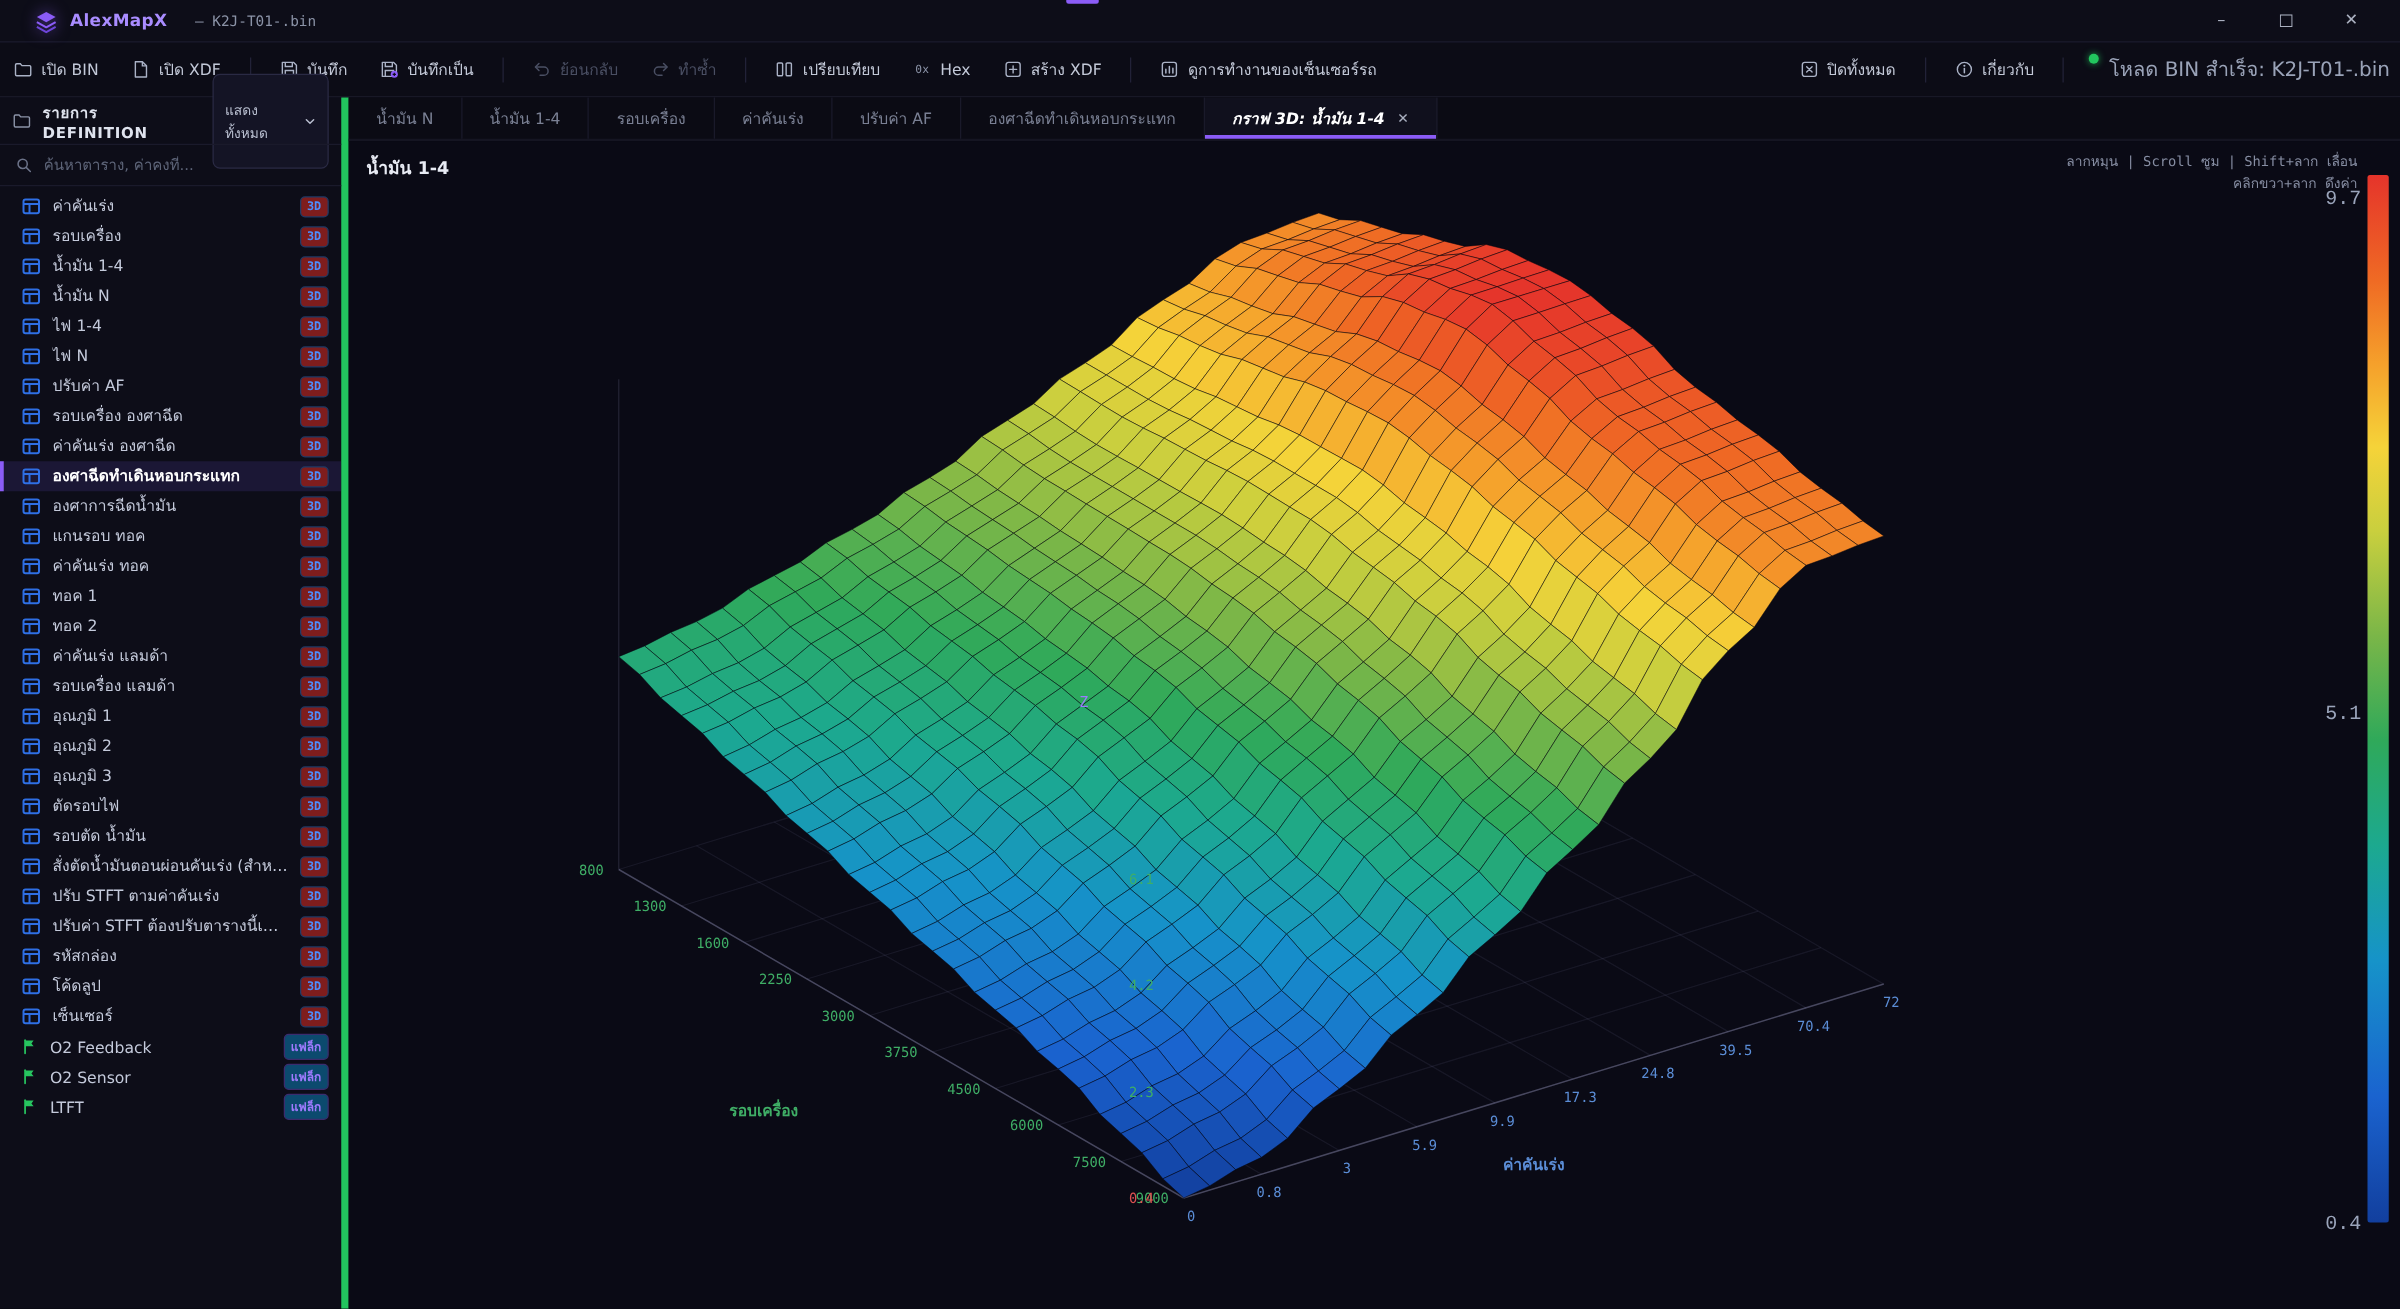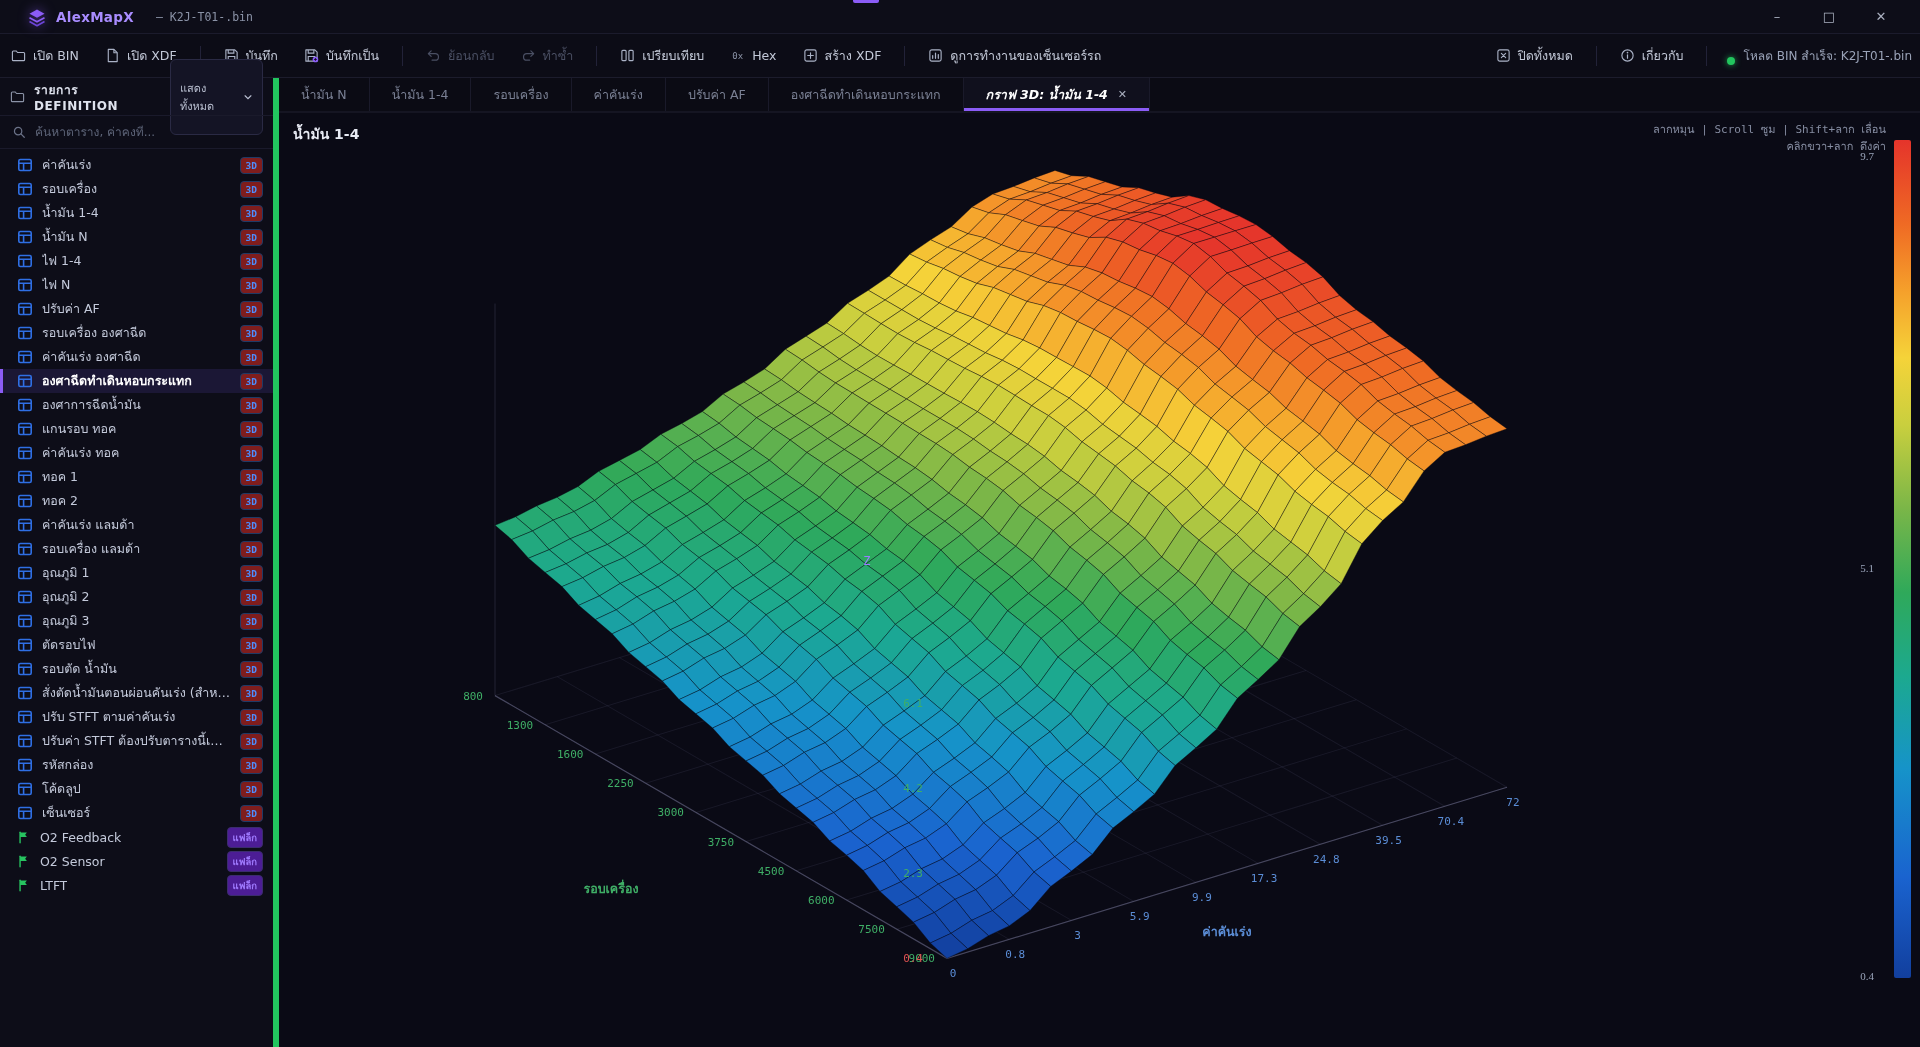--- a/index.html
+++ b/index.html
@@ -17,21 +17,21 @@
   .win-controls span { cursor:default; font-size:13px; width:18px; text-align:center; }
 
   
   .toolbar { height:44px; background:#0c0c16; border-bottom:1px solid #1c1c2c; display:flex; align-items:center; padding:0 0; gap:4px; flex:0 0 auto; }
   .tb-btn { display:inline-flex; align-items:center; gap:7px; padding:6px 11px; border-radius:6px; color:#c3c9d8; cursor:default; white-space:nowrap; }
   .tb-btn .ic { display:inline-flex; width:15px; height:15px; align-items:center; justify-content:center; color:#aab2c6; }
   .tb-btn.disabled { color:#4a4f63; }
   .tb-btn.disabled .ic { color:#4a4f63; }
   .tb-sep { width:1px; height:20px; background:#222238; margin:0 8px; flex:0 0 auto; }
   .tb-right { margin-left:auto; display:flex; align-items:center; gap:4px; }
-  .tb-status { display:inline-flex; align-items:flex-end; gap:8px; color:#9aa3b8; font-size:12px; padding:0 8px; }
+  .tb-status { display:inline-flex; align-items:flex-start; gap:8px; color:#9aa3b8; font-size:16px; padding:0 8px; }
   .tb-status .dot { width:8px; height:8px; border-radius:50%; box-shadow:0 0 6px rgba(34,197,94,.8); }
   .hexmark { font-family:"DejaVu Sans Mono","Liberation Mono",monospace; font-size:9px; color:#8b93a7; }
 
   
   .content { flex:1 1 auto; display:flex; min-height:0; }
   .sidebar { width:279px; flex:0 0 auto; background:#0d0d18; border-right:6px solid #22c55e; display:flex; flex-direction:column; }
   .sb-header { height:37px; display:flex; align-items:center; padding:0 10px; gap:9px; flex:0 0 auto; }
   .sb-header .ic { color:#8b93a7; display:inline-flex; }
   .sb-title { font-weight:bold; font-size:12px; letter-spacing:.6px; color:#dfe3ee; }
   .sb-filter { margin-left:auto; display:inline-flex; align-items:center; gap:6px; border:1px solid #2a2a44; background:#141425; color:#b9bfd0; border-radius:6px; padding:19px 9px; font-size:11px; cursor:default; }
@@ -40,36 +40,36 @@
   .sb-search input { background:transparent; border:none; outline:none; color:#c8cede; font-size:12px; width:180px; font-family:inherit; }
   .sb-search input::placeholder { color:#5d6478; }
   .sb-list { flex:1 1 auto; overflow:hidden; padding-top:4px; }
   .sb-row { height:24px; display:flex; align-items:center; gap:9px; padding:0 10px 0 14px; cursor:default; border-left:3px solid transparent; }
   .sb-row .ic { display:inline-flex; flex:0 0 auto; }
   .sb-row .lbl { white-space:nowrap; overflow:hidden; text-overflow:ellipsis; font-size:12.5px; color:#c4cadb; }
   .sb-row.selected { background:rgba(124,92,255,.13); border-left-color:#8b5cf6; }
   .sb-row.selected .lbl { color:#ffffff; font-weight:bold; }
   .badge { margin-left:auto; flex:0 0 auto; font-size:9.5px; font-weight:bold; border-radius:4px; padding:2px 5px; font-family:"DejaVu Sans Mono","Liberation Mono",monospace; }
   .badge-3d { color:#4d8dff; background:#7f1d1d; border:1px solid #1f3a66; }
-  .badge-flag { color:#a07bff; background:#4c1d95; border:1px solid #3b2c6e; font-family:inherit; }
+  .badge-flag { color:#a07bff; background:#0c4a6e; border:1px solid #3b2c6e; font-family:inherit; }
 
   
   .main { flex:1 1 auto; display:flex; flex-direction:column; min-width:0; background:#0a0a15; }
   .tabbar { height:35px; flex:0 0 auto; display:flex; background:#0b0b14; border-bottom:2px solid #151522; }
   .tab { display:inline-flex; align-items:center; gap:10px; padding:0 22px; color:#7a8094; font-size:12.5px; border-right:1px solid #1a1a2a; cursor:default; white-space:nowrap; }
   .tab.active { background:#10101d; color:#ffffff; font-weight:bold; box-shadow:inset 0 -3px 0 #8b5cf6;font-style:italic; }
   .tab .close { color:#aab0c0; font-size:11px; font-weight:normal; }
 
   
   .plot-area { position:relative; flex:1 1 auto; background:#0a0a15; overflow:hidden; }
   .plot-title { position:absolute; top:10px; left:14px; font-size:14px; font-weight:bold; color:#e8ebf4; z-index:3; }
   .plot-hints { position:absolute; top:8px; right:34px; text-align:right; color:#868da2; font-size:11px; line-height:1.55; font-family:"DejaVu Sans Mono","Liberation Mono",monospace; z-index:3; }
   #surface { position:absolute; inset:0; width:100%; height:100%; }
   .colorbar { position:absolute; right:9px; top:27px; width:17px; height:838px; border-radius:2px; z-index:3; }
-  .cb-label { position:absolute; right:31px; width:44px; text-align:center; color:#9aa4ba; font-size:11px; font-family:Liberation Serif, serif; z-index:3; }
+  .cb-label { position:absolute; right:31px; width:44px; text-align:right; color:#9aa4ba; font-size:16px; font-family:Liberation Mono, monospace; z-index:3; }
   .cb-max { top:37px; } .cb-mid { top:449px; } .cb-min { top:857px; }
 
   
   .statusbar { height:17px; flex:0 0 auto; background:#0e0e19; border-top:1px solid #1b1b2c; display:flex; align-items:center; gap:12px; padding:0 10px; color:#6e7689; font-size:10.5px; font-family:"DejaVu Sans Mono","Liberation Mono",monospace; }
   svg.icon { display:block; }
 </style>
 </head>
 <body>
 
 <div class="app">

